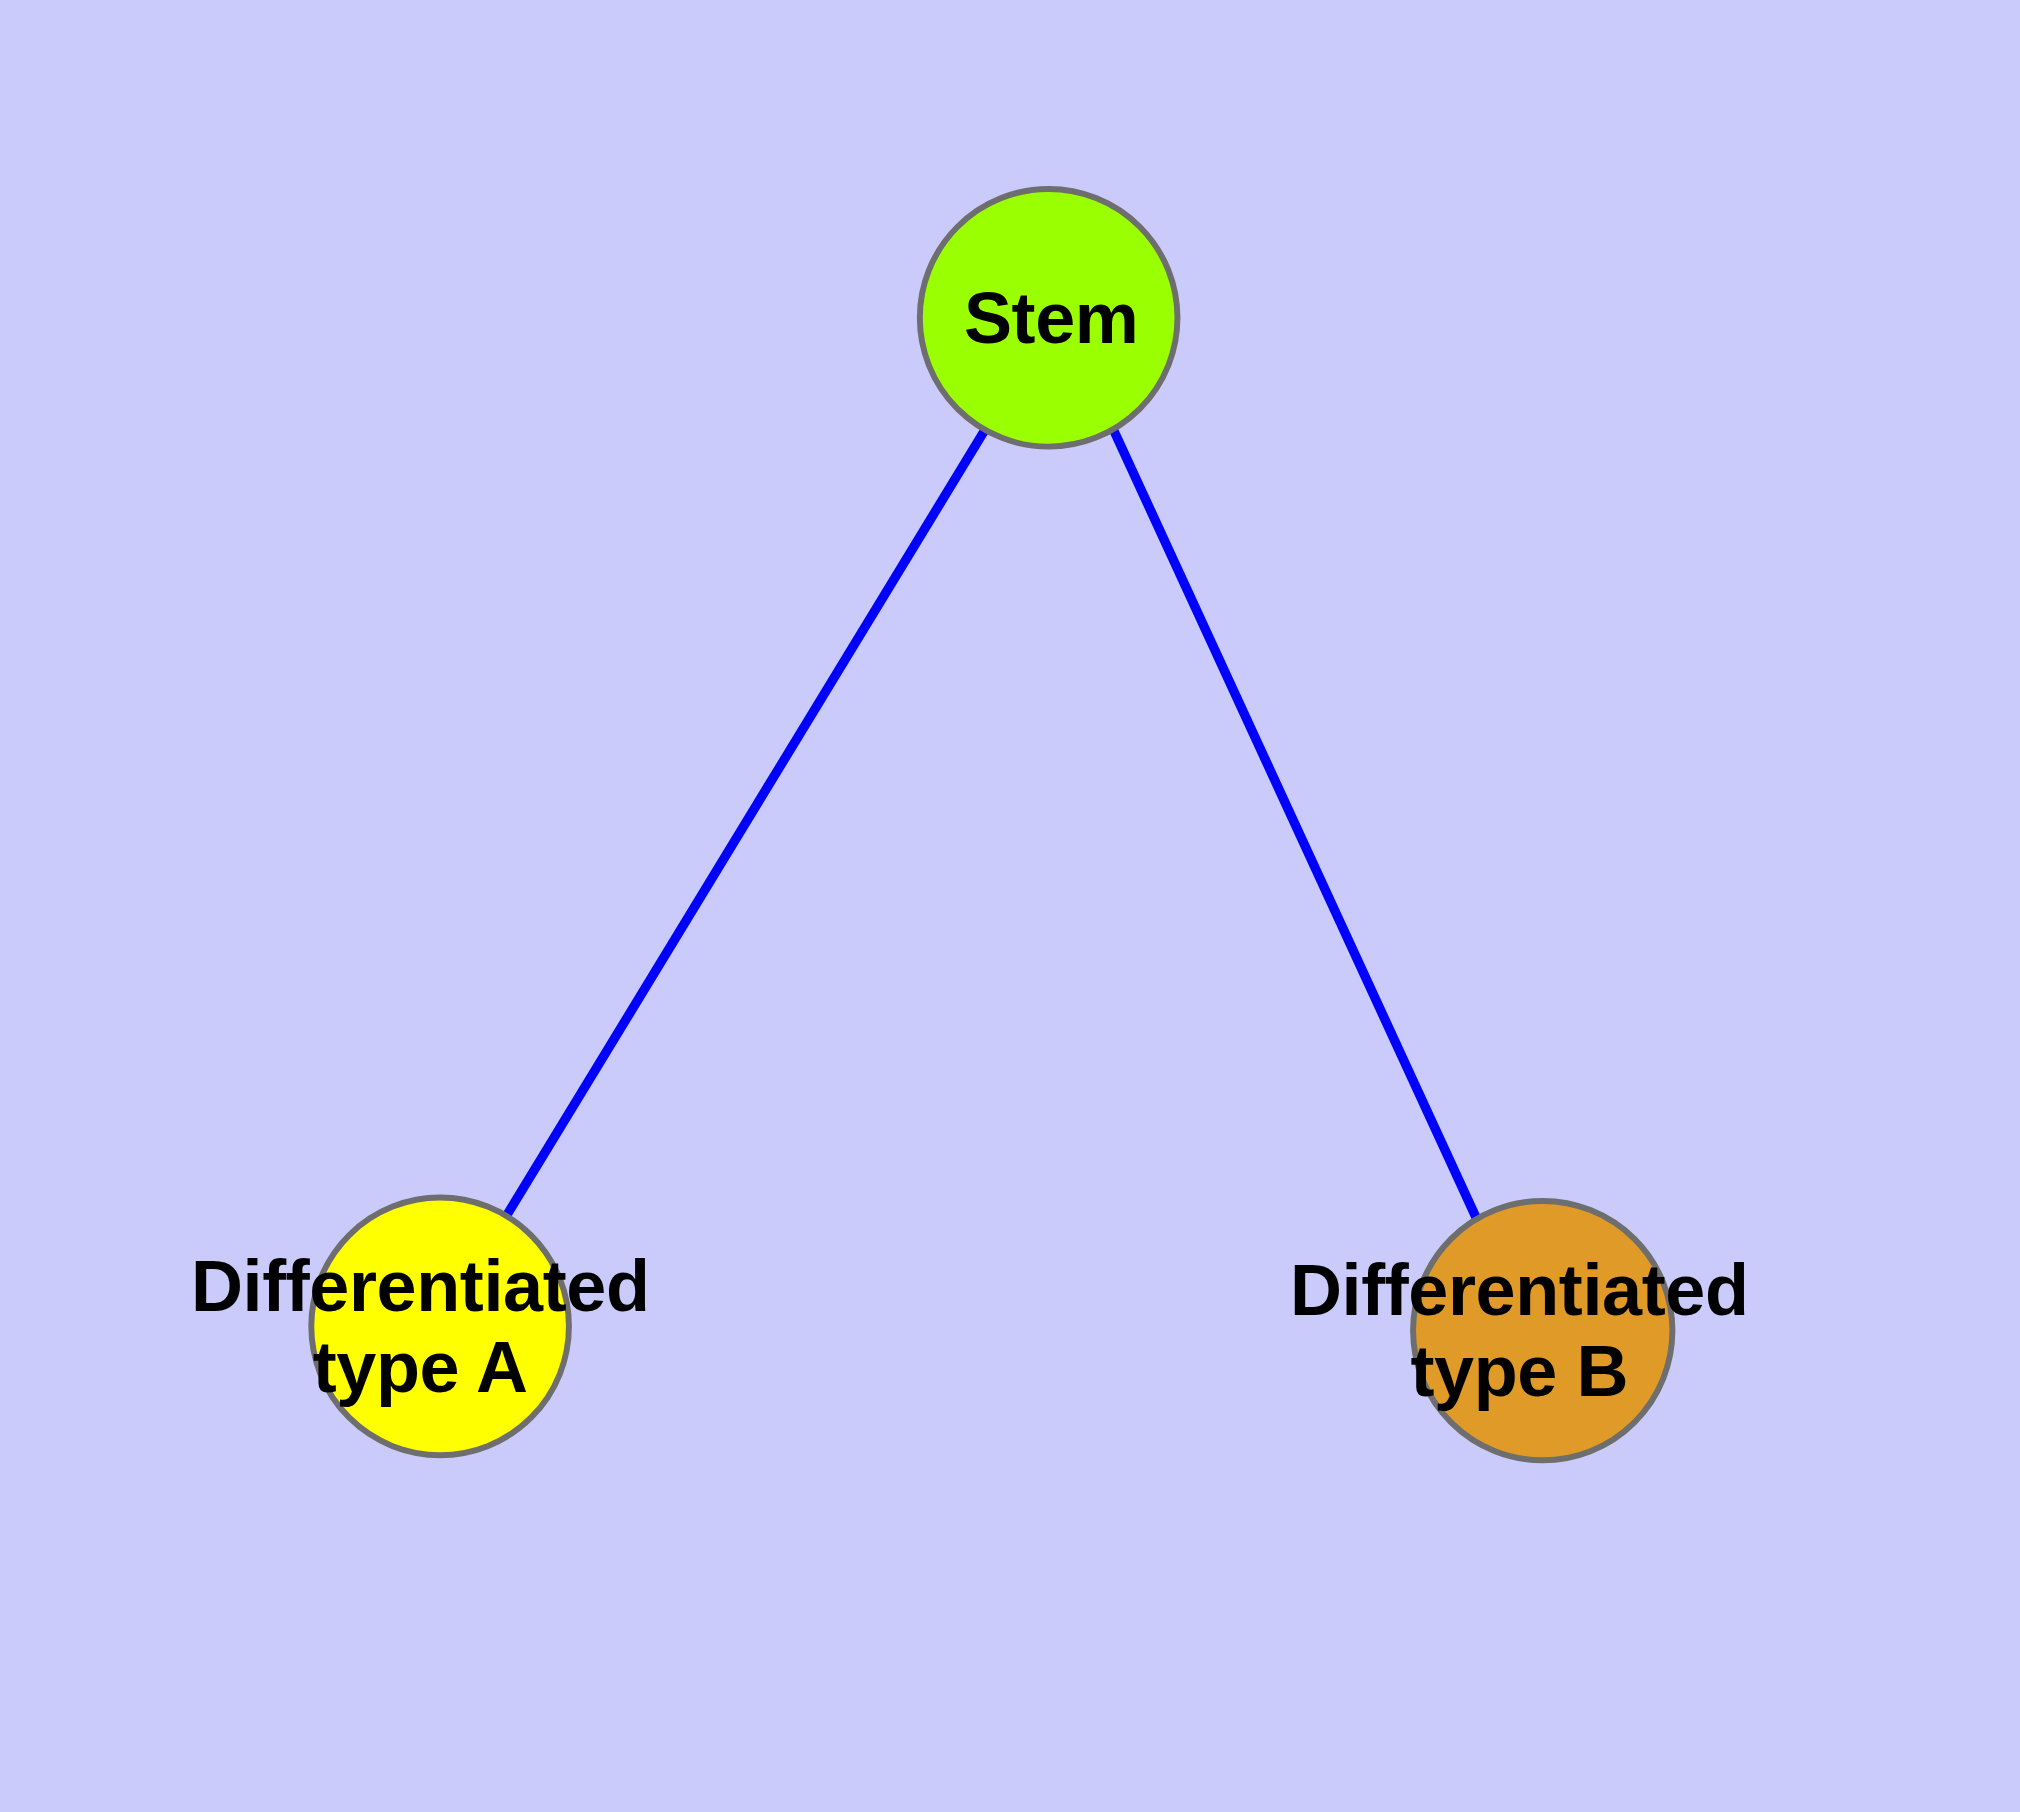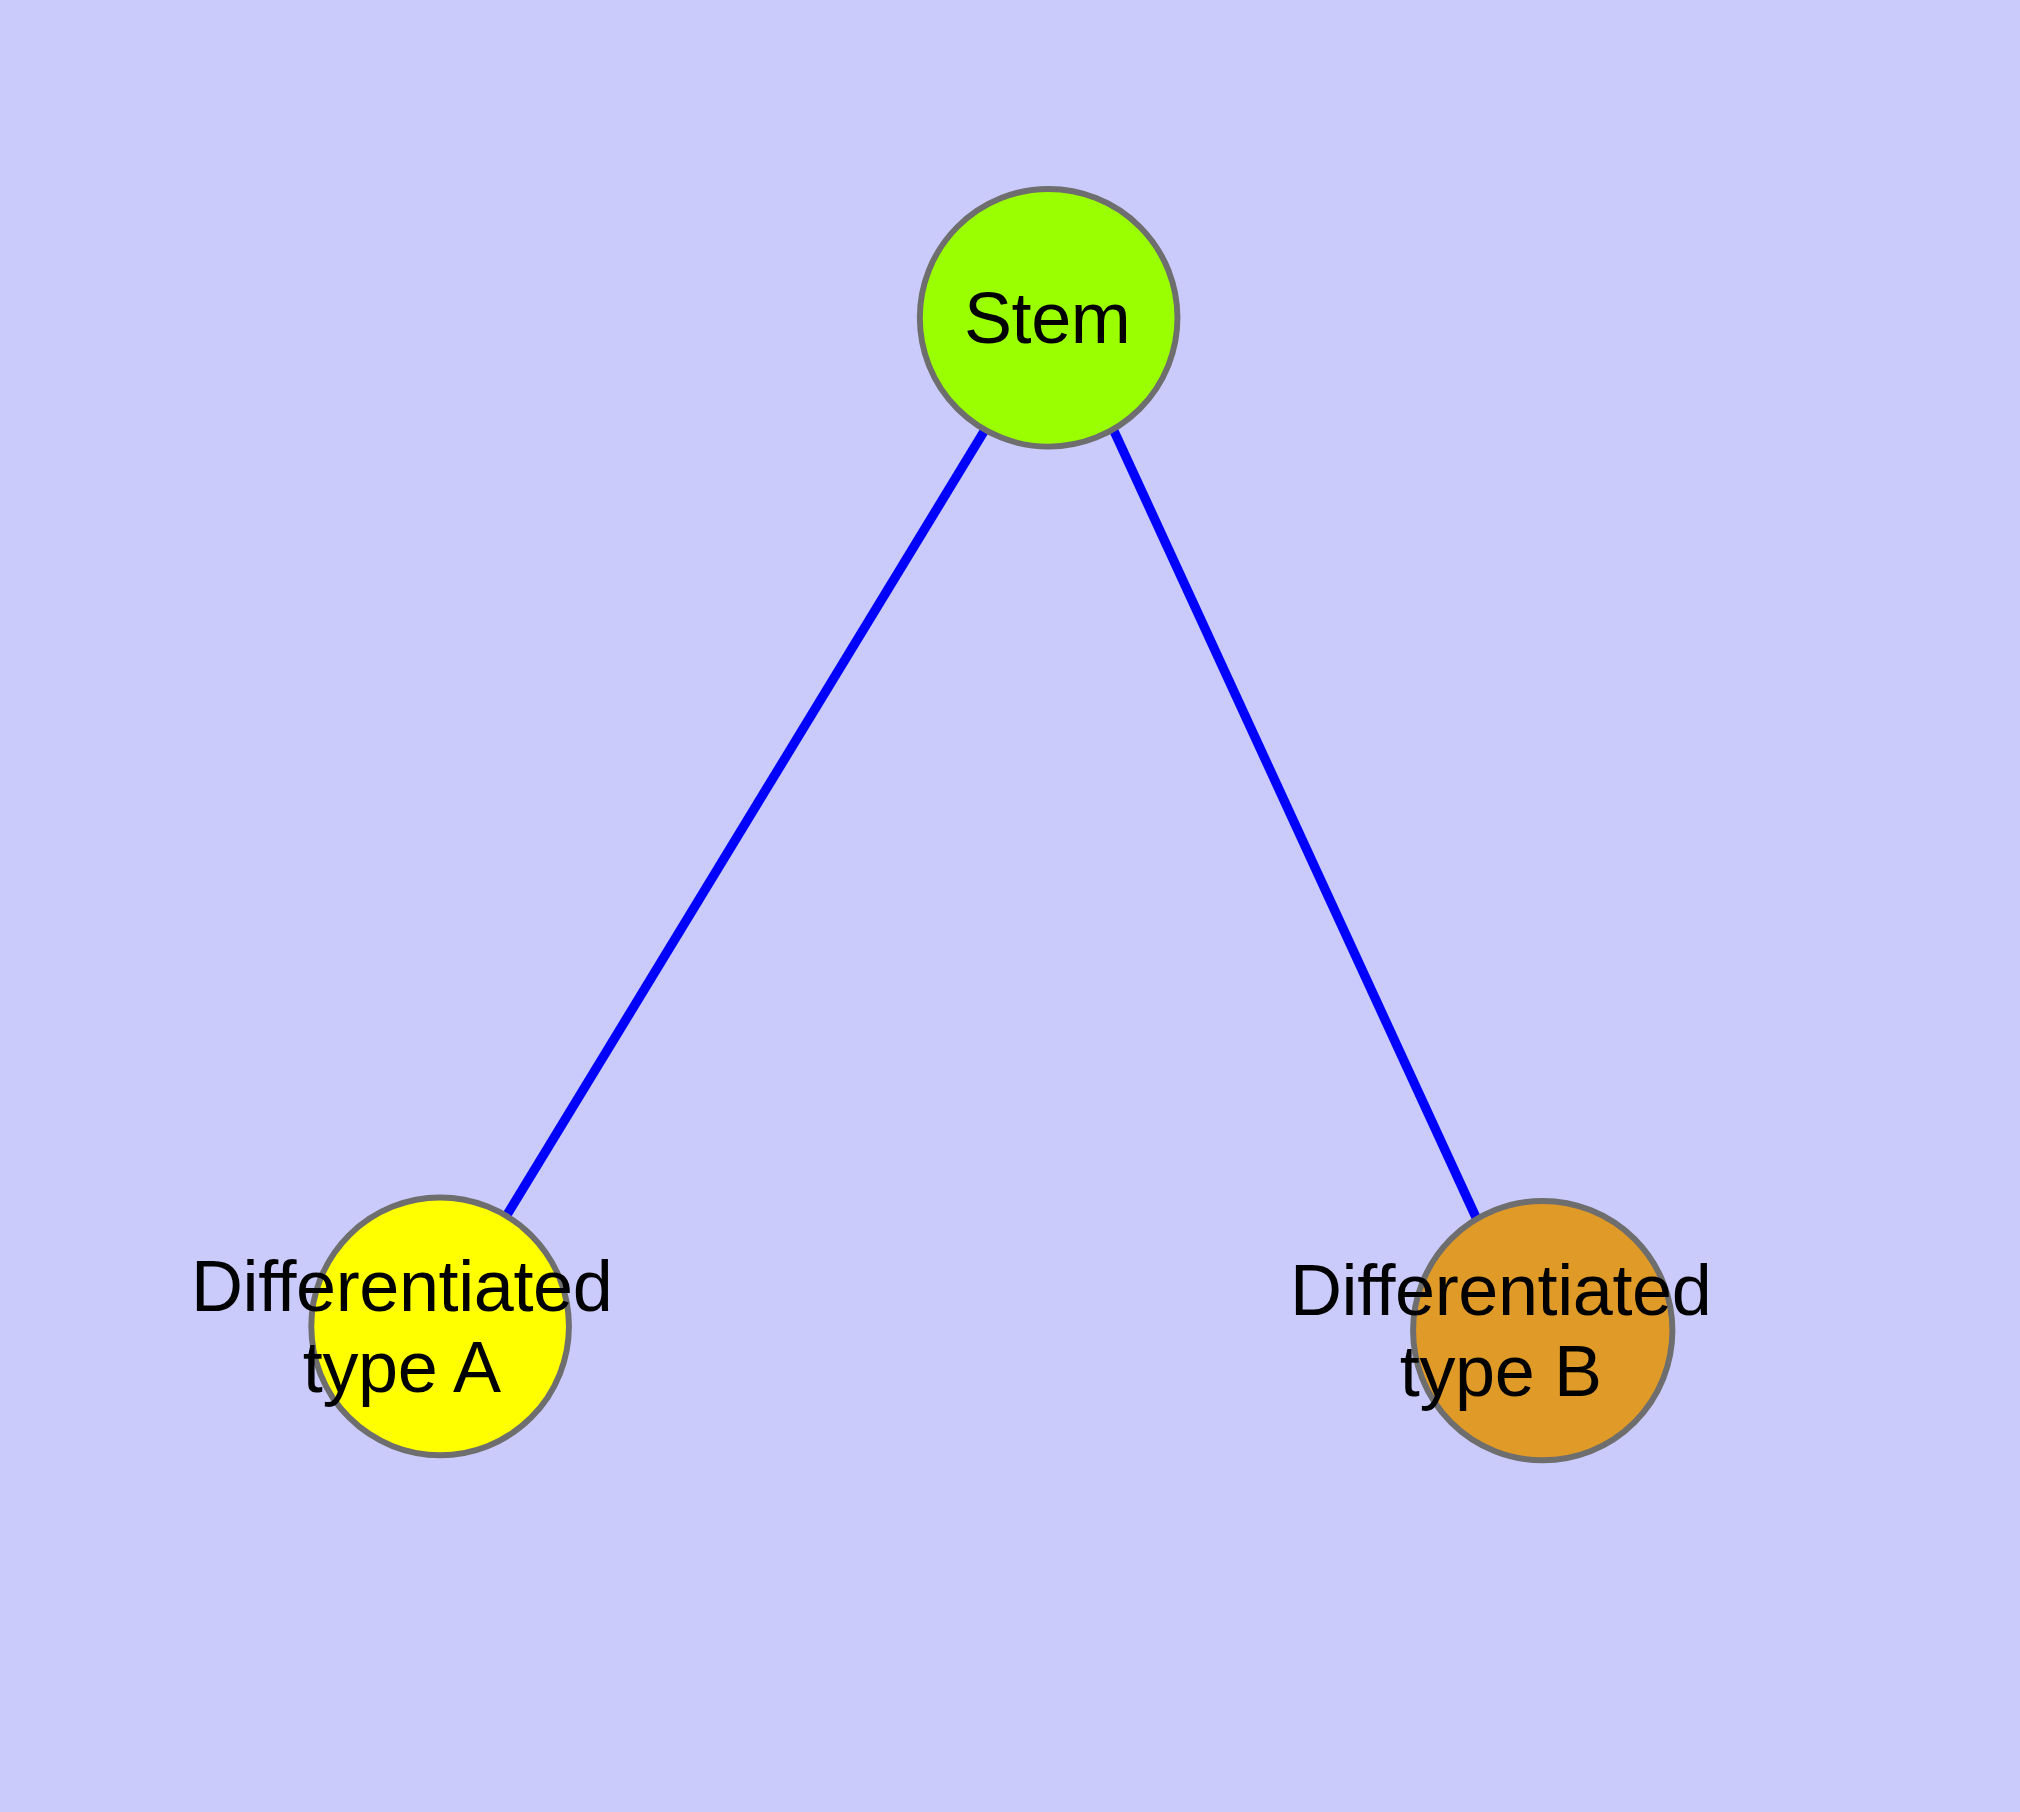--- a/index.html
+++ b/index.html
@@ -25,21 +25,21 @@
   #graph-svg {
     position: absolute;
     left: 0;
     top: 0;
     width: 2021px;
     height: 1812px;
   }
   .node-label {
     position: absolute;
     color: #000000;
-    font-weight: normal;
+    font-weight: bold;
     font-size: 72px;
     line-height: 81px;
     text-align: center;
     white-space: pre;
     letter-spacing: -0.4px;
     pointer-events: none;
     -webkit-font-smoothing: antialiased;
   }
 </style>
 </head>

